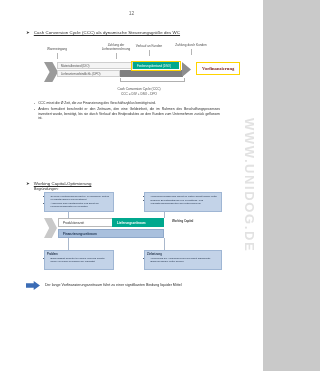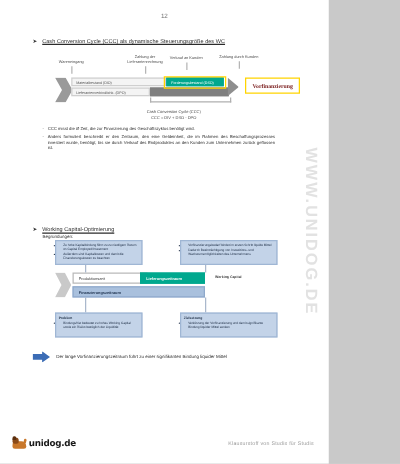--- a/index.html
+++ b/index.html
@@ -463,26 +463,14 @@
         <li>Verkürzung der Vorfinanzierung und damit signifikante Bindung liquider Mittel senken</li>
       </ul>
     </div>
   </div>
 
   <div class="concl">
     <span class="bigarrow"></span>
     <span class="ctxt">Der lange Vorfinanzierungszeitraum führt zu einer signifikanten Bindung liquider Mittel</span>
   </div>
 
-  <div class="footer">
-    <div class="logo">
-      <span class="dog">
-        <span class="body"></span>
-        <span class="head"></span>
-        <span class="ear"></span>
-        <span class="tail"></span>
-      </span>
-      <span class="logo-text">unidog.de</span>
-    </div>
-    <div class="foot-right">Klausurstoff von Studis für Studis</div>
-  </div>
 
 </div>
 
 </body></html>

